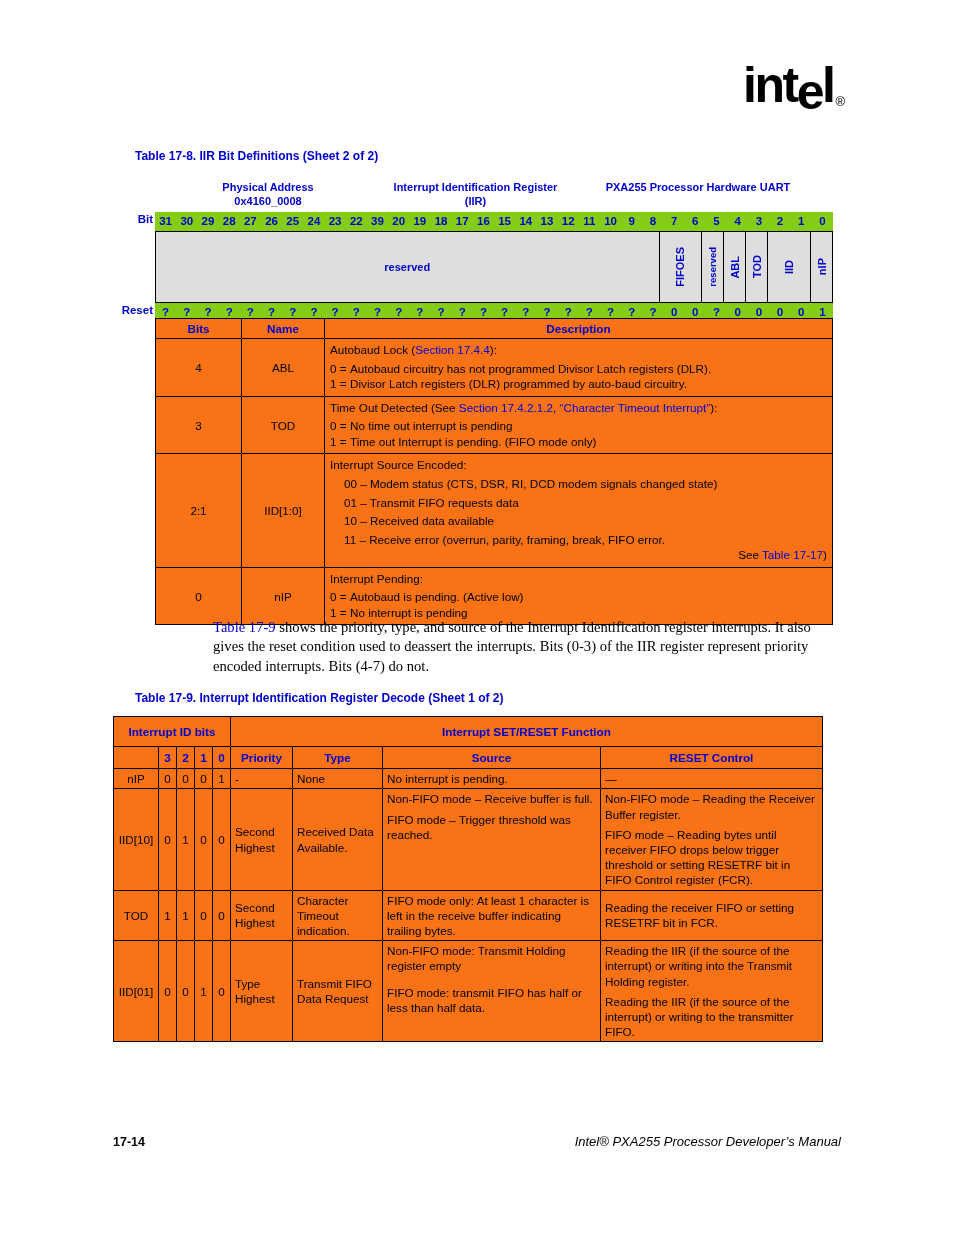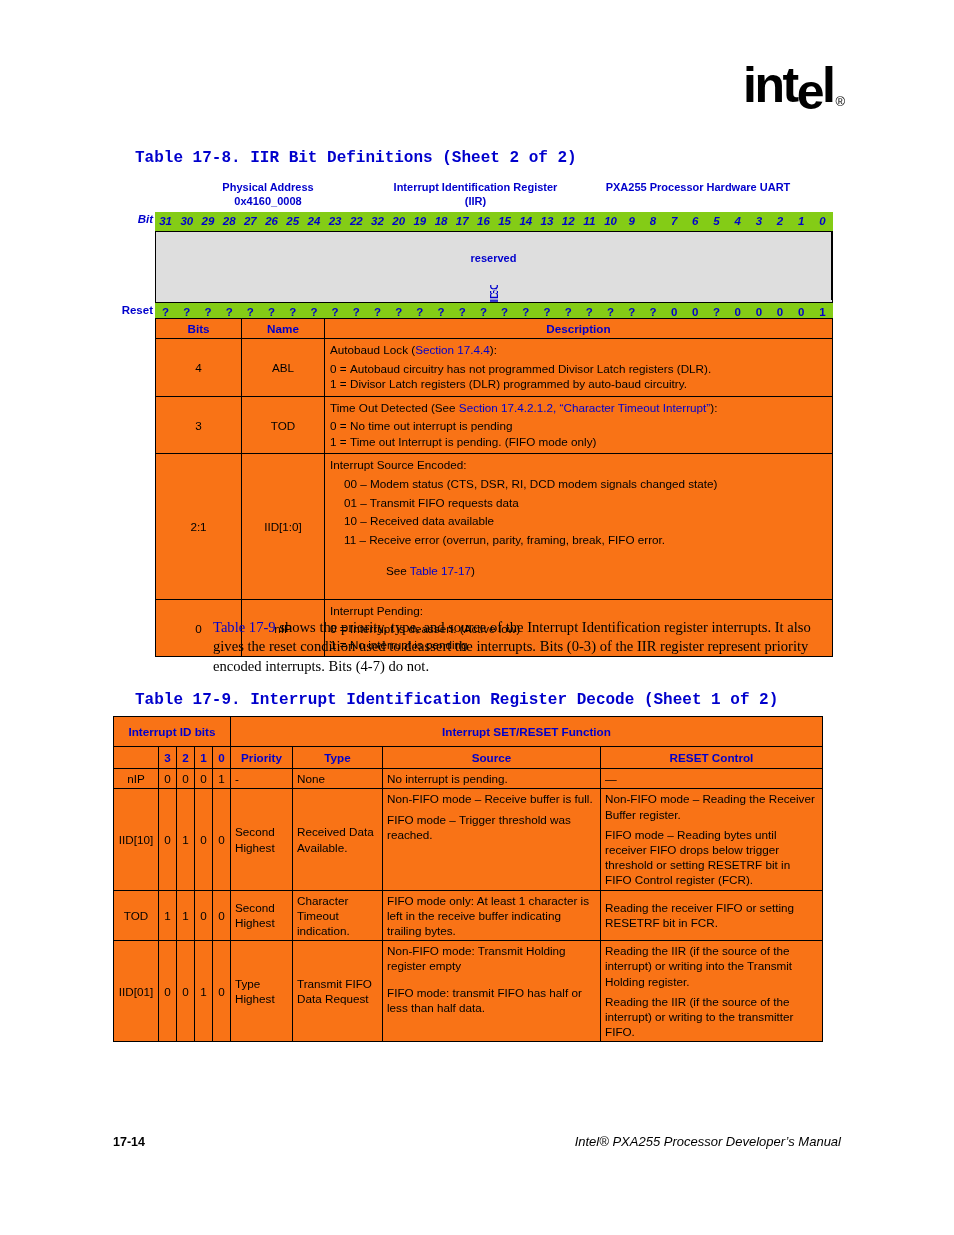--- a/index.html
+++ b/index.html
@@ -49,23 +49,23 @@
     font-weight: normal;
     letter-spacing: 0;
     position: relative;
     top: -2px;
     left: 2px;
   }
 
   
   .table-caption {
     position: absolute;
-    font-family: Liberation Mono, monospace;
-    font-weight: bold;
-    font-size: 16px;
+    font-family: Liberation Sans, sans-serif;
+    font-weight: bold;
+    font-size: 12px;
     color: #0000CC;
     white-space: nowrap;
   }
 
   
   .reg-diagram { position: absolute; left: 113px; top: 180px; width: 720px; }
   .reg-titles { position: relative; height: 32px; }
   .reg-title {
     position: absolute;
     text-align: center;
@@ -98,30 +98,29 @@
   }
   .reg-band .cellnum {
     flex: 1 1 0;
     text-align: center;
     font-family: "Liberation Sans", sans-serif;
     font-weight: bold;
     font-size: 11.5px;
     color: #0000CC;
     line-height: 19px;
   }
-  .reg-bitrow { position: relative; height: 19px; font-style: italic; }
+  .reg-bitrow { position: relative; height: 19px; }
   .reg-resetrow { position: relative; height: 19px; }
 
   .reg-box {
     position: absolute;
     left: 42px; width: 678px; height: 72px;
     border: 1.4px solid #000;
     background: #DEDEDE;
     display: flex;
-    flex-direction: column;
   }
   .reg-field {
     border-right: 1.4px solid #000;
     background: #DEDEDE;
     display: flex;
     align-items: center;
     justify-content: center;
     overflow: hidden;
   }
   .reg-field:last-child { border-right: none; }
@@ -168,21 +167,21 @@
   .ctr { text-align: center !important; }
   .mid { vertical-align: middle !important; }
   .lnk { color: #0000CC; }
 
   
   #iir-table { left: 155px; top: 318px; width: 678px; }
   #iir-table td.desc { line-height: 1.33; padding: 3px 5px 4px 5px; }
   #iir-table td.desc .lead { margin: 0 0 3px 0; }
   #iir-table td.desc .opt { margin: 0; }
   #iir-table td.desc .ind { padding-left: 14px; margin: 0 0 3px 0; }
-  #iir-table td.desc .ind2 { padding-left: 40px; margin: 16px; }
+  #iir-table td.desc .ind2 { padding-left: 40px; margin: 0; text-align: right; }
   .eqrow { display: flex; }
   .eqrow .eqk { width: 20px; flex: 0 0 20px; }
 
   
   .body-para {
     position: absolute;
     left: 213px; top: 618px; width: 622px;
     font-family: "Liberation Serif", serif;
     font-size: 14.6px;
     line-height: 1.32;
@@ -254,21 +253,21 @@
         <div class="cellnum">31</div>
         <div class="cellnum">30</div>
         <div class="cellnum">29</div>
         <div class="cellnum">28</div>
         <div class="cellnum">27</div>
         <div class="cellnum">26</div>
         <div class="cellnum">25</div>
         <div class="cellnum">24</div>
         <div class="cellnum">23</div>
         <div class="cellnum">22</div>
-        <div class="cellnum">32</div>
+        <div class="cellnum">39</div>
         <div class="cellnum">20</div>
         <div class="cellnum">19</div>
         <div class="cellnum">18</div>
         <div class="cellnum">17</div>
         <div class="cellnum">16</div>
         <div class="cellnum">15</div>
         <div class="cellnum">14</div>
         <div class="cellnum">13</div>
         <div class="cellnum">12</div>
         <div class="cellnum">11</div>
@@ -402,21 +401,21 @@
           <div class="ind2"><span>See </span><span class="lnk">Table 17-17</span><span>)</span></div>
         </td>
       </tr>
       <tr>
         <td class="ctr mid">0</td>
         <td class="ctr mid">nIP</td>
         <td class="desc">
           <div class="lead"><span>Interrupt Pending:</span></div>
           <div class="eqrow opt">
             <span class="eqk">0 =</span>
-            <span>Interrupt is deassert. (Active low)</span>
+            <span>Autobaud is pending. (Active low)</span>
           </div>
           <div class="eqrow opt">
             <span class="eqk">1 =</span>
             <span>No interrupt is pending</span>
           </div>
         </td>
       </tr>
     </tbody>
 </table>
 

